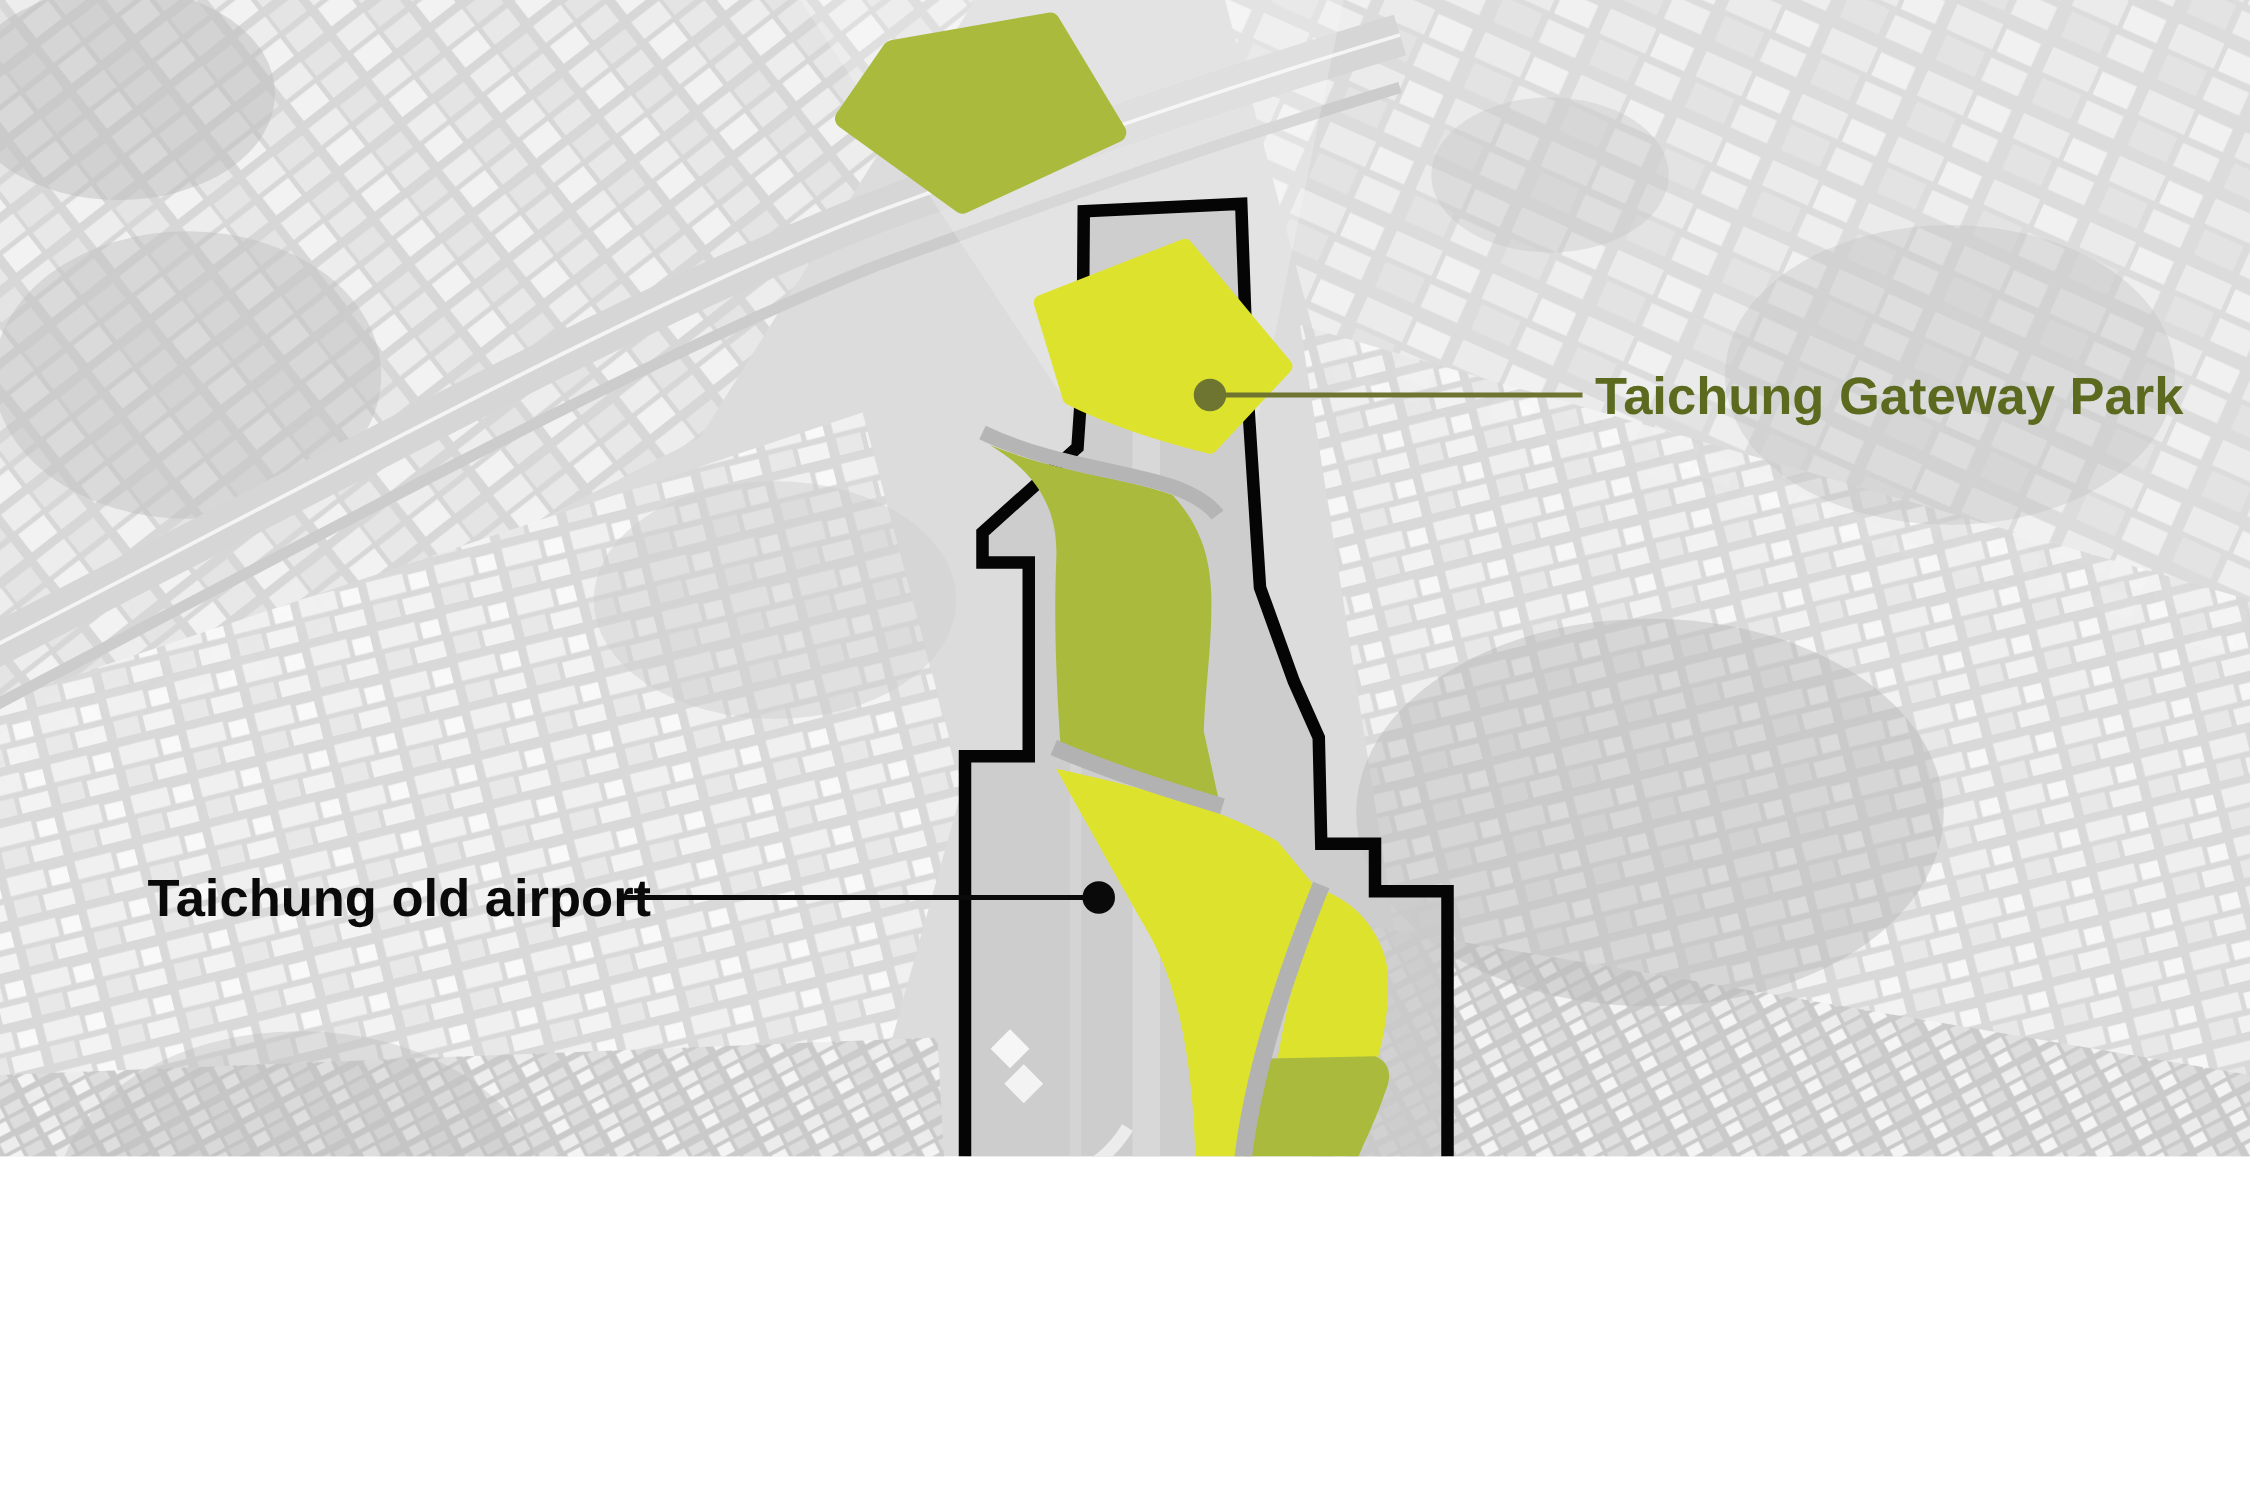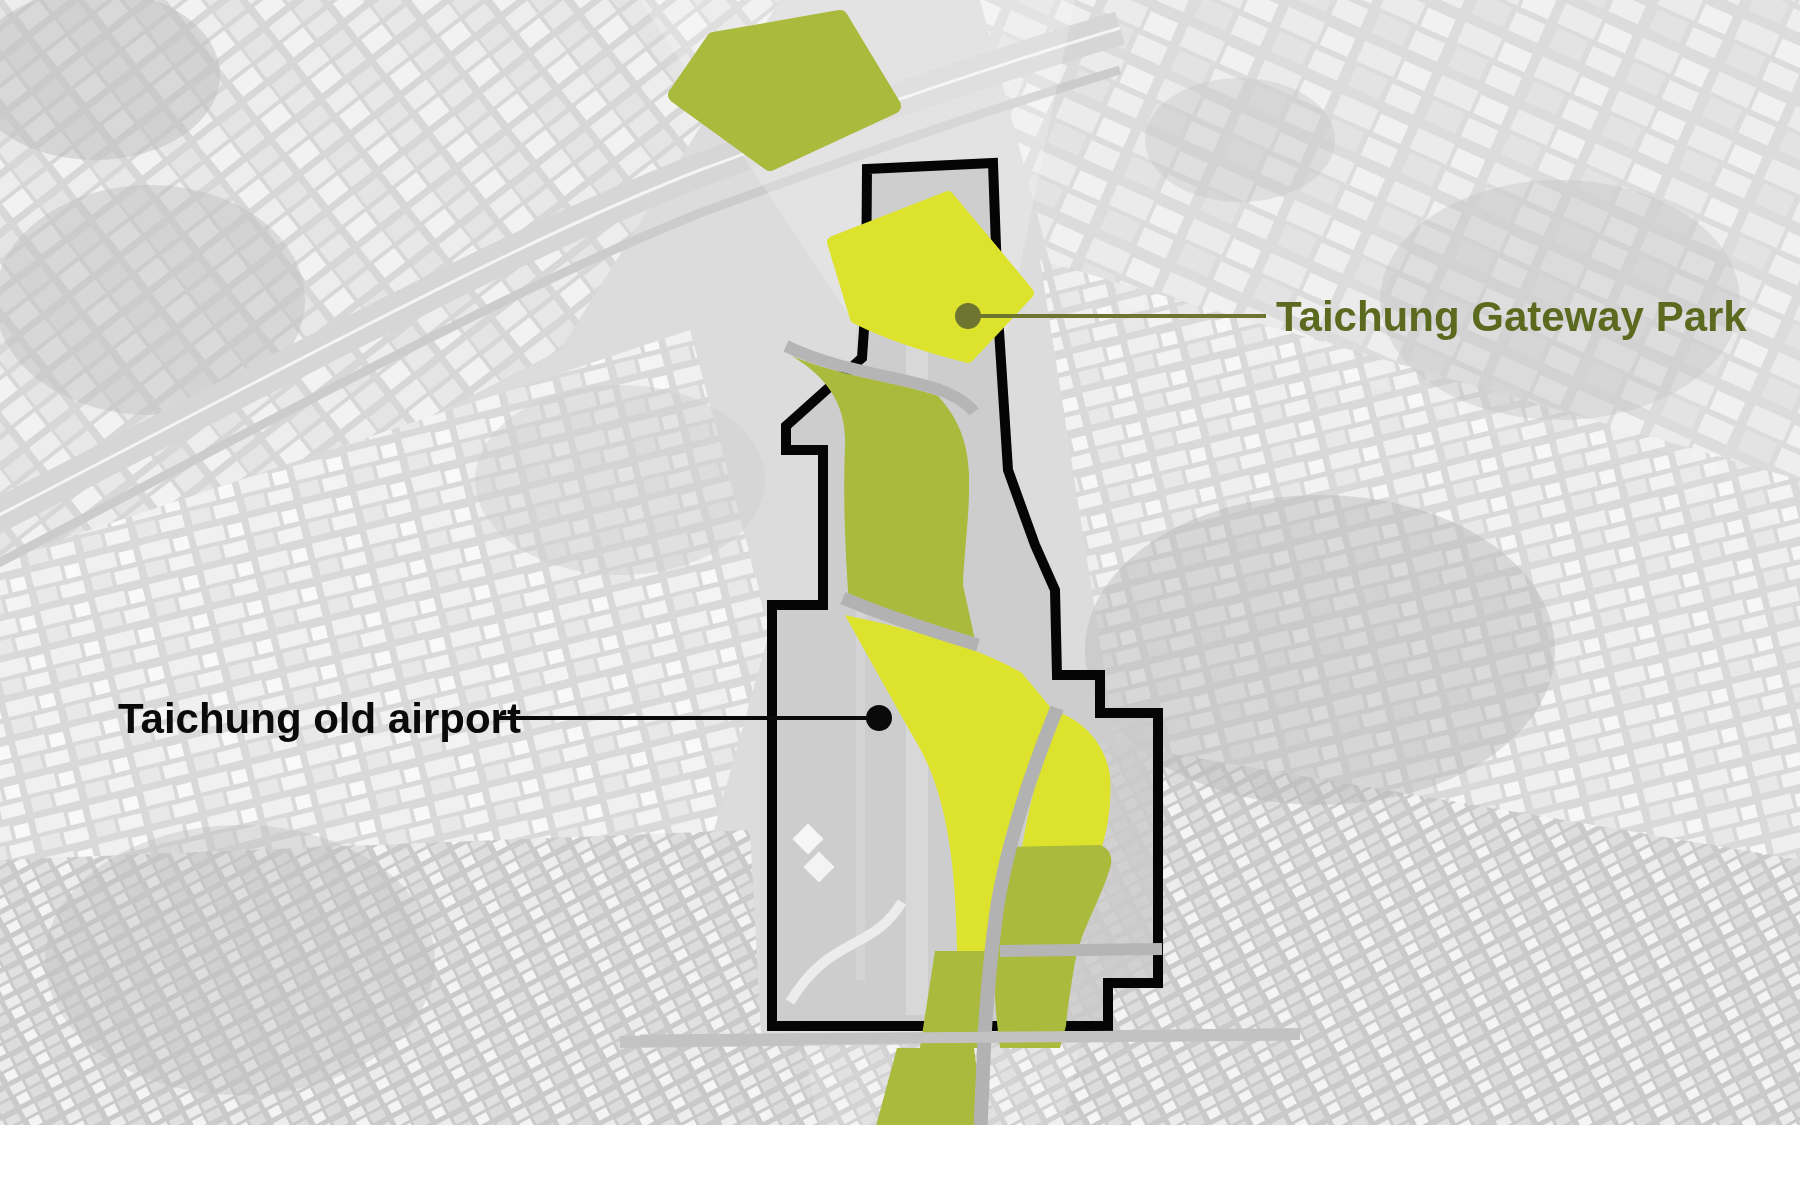--- a/index.html
+++ b/index.html
@@ -1,18 +1,18 @@
 <!DOCTYPE html>
 <html><head>
 <meta charset="utf-8">
 <style>
   html,body{margin:0;padding:0;background:#ffffff;}
   .stage{
     position:relative;
-    width:1800px;height:1125px;
+    width:1800px;height:925px;
     overflow:hidden;
     font-family:"Liberation Sans", sans-serif;
   }
   svg{display:block}
   text.map-label{
     font-family:"Liberation Sans","DejaVu Sans",sans-serif;
     font-weight:bold;
     font-size:42px;
     letter-spacing:0px;
   }

